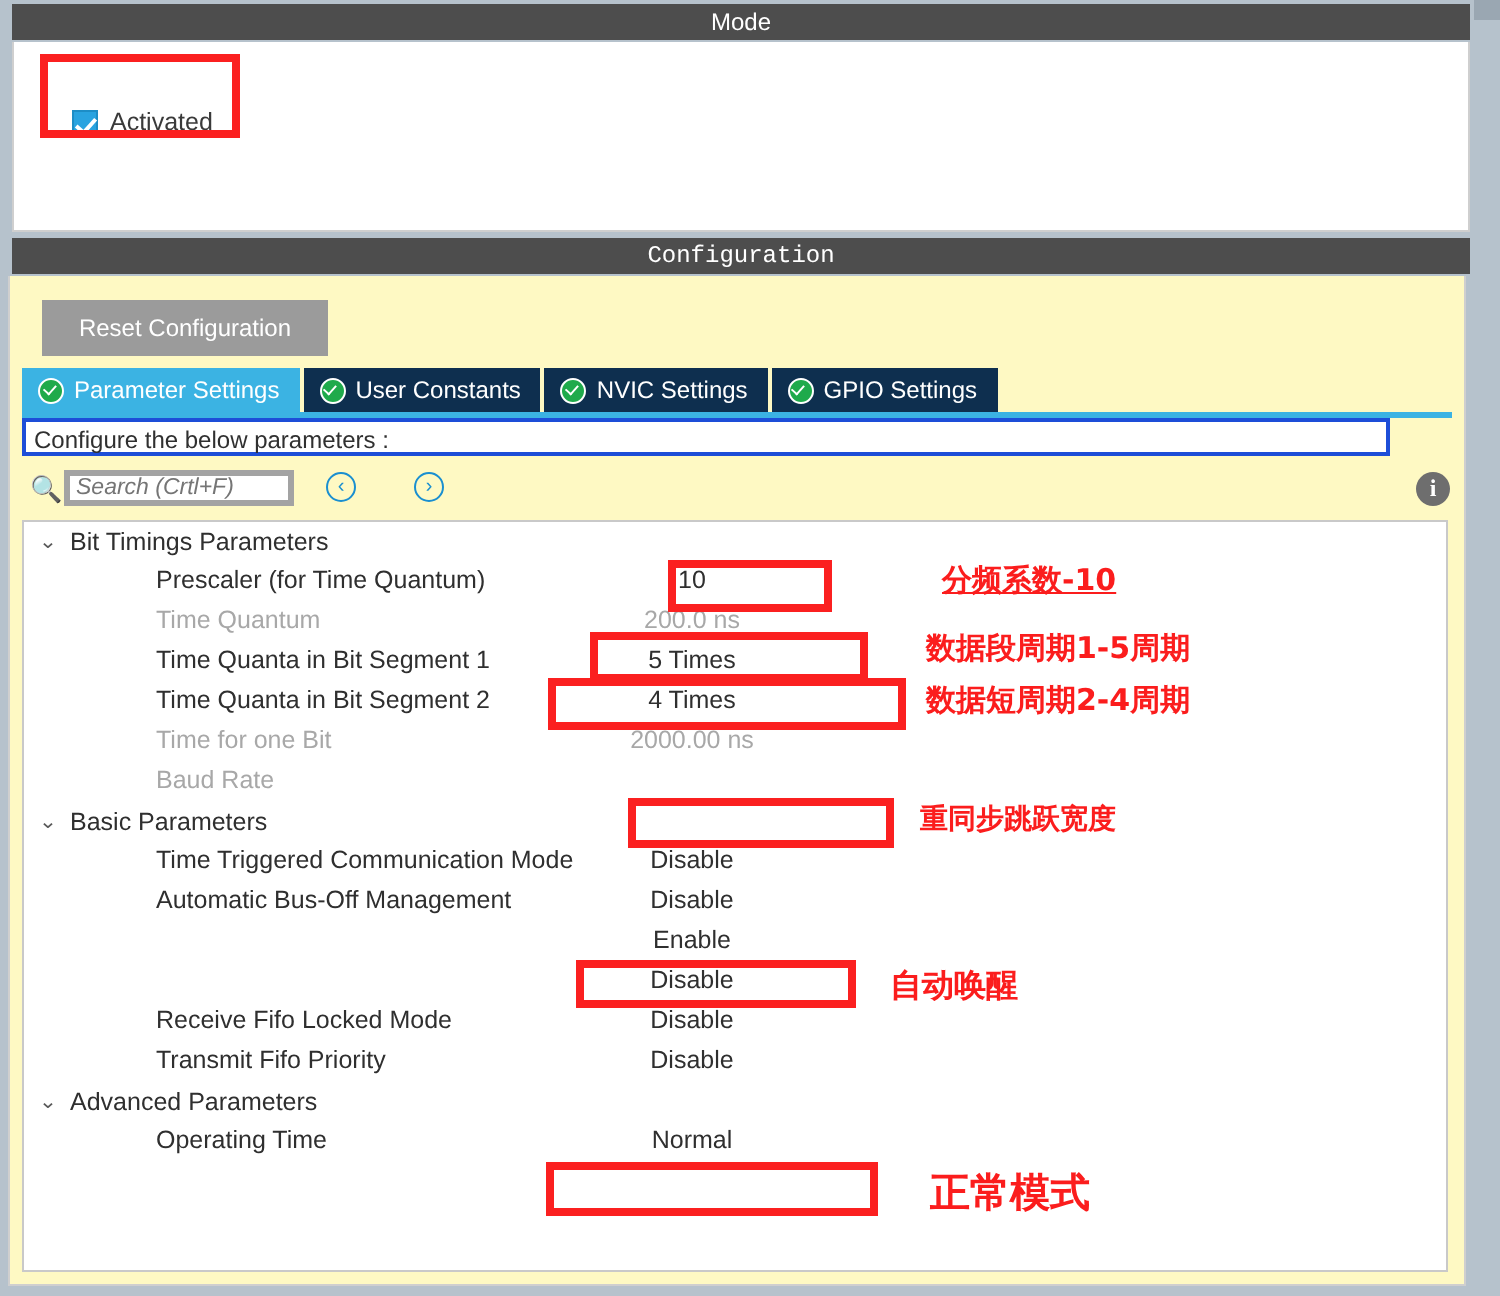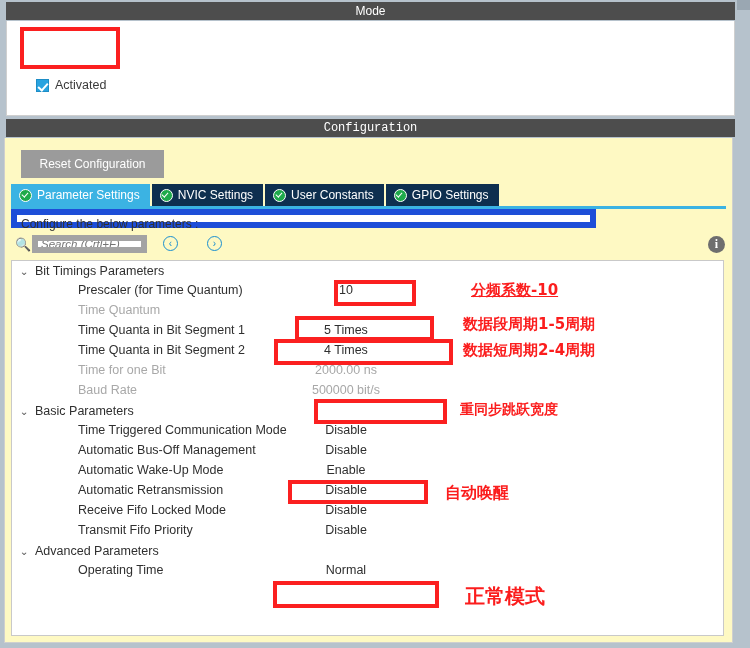--- a/index.html
+++ b/index.html
@@ -18,21 +18,21 @@
     background:#4d4d4d;color:#ffffff;
     font-size:12px;line-height:18px;text-align:center;
   }
 
   
   .mode-panel{
     position:absolute;left:6px;top:21px;width:727px;height:94px;
     background:#ffffff;border:1px solid #cfcfcf;border-top:none;
   }
   .checkbox-row{
-    position:absolute;left:29px;top:33px;display:flex;align-items:center;margin-top:24px;
+    position:absolute;left:29px;top:33px;display:flex;align-items:center;
   }
   .cb{
     width:13px;height:13px;background:#29a3e0;border:1px solid #1d8dc6;
     position:relative;display:inline-block;box-sizing:border-box;
   }
   .cb:after{
     content:"";position:absolute;left:3px;top:1px;width:4px;height:8px;
     border:solid #ffffff;border-width:0 2px 2px 0;transform:rotate(42deg);
   }
   .cb-label{margin-left:6px;font-size:12.5px;color:#3a3a3a;}
@@ -65,35 +65,35 @@
   .tab-dot:after{
     content:"";position:absolute;left:2.5px;top:1.5px;width:2.5px;height:5px;
     border:solid #ffffff;border-width:0 1.5px 1.5px 0;transform:rotate(42deg);
   }
   .tab-underline{
     position:absolute;left:6px;top:68px;width:715px;height:3px;background:#3bb3e3;
   }
 
   
   .hint-row{
-    position:absolute;left:6px;top:71px;width:585px;height:19px;
-    background:#ffffff;border:6px solid #1d4ed8;
+    position:absolute;left:6px;top:71px;width:684px;height:19px;
+    background:#ffffff;border:2px solid #1d4ed8;
     font-size:12px;color:#303030;line-height:19px;padding-left:4px;
     box-sizing:border-box;
   }
 
   
   .search-row{position:absolute;left:6px;top:96px;width:713px;height:24px;}
   .search-icon{
     position:absolute;left:4px;top:4px;width:14px;height:14px;
     color:#1a8fd0;font-size:13px;line-height:14px;
   }
   .search-input{
     position:absolute;left:21px;top:1px;width:115px;height:18px;
-    border:6px solid #a3a3a3;background:#ffffff;
+    border:3px solid #a3a3a3;background:#ffffff;
     font-family:inherit;font-size:11.5px;font-style:italic;color:#8a8a8a;
     padding:0 3px;box-sizing:border-box;outline:none;
   }
   .nav-arrow{
     position:absolute;top:2px;width:15px;height:15px;border-radius:50%;
     border:1.4px solid #1a8fd0;color:#1a8fd0;
     font-size:10px;line-height:13px;text-align:center;box-sizing:border-box;
   }
   .nav-prev{left:152px;}
   .nav-next{left:196px;}
@@ -164,25 +164,25 @@
 
     <div class="reset-btn">Reset Configuration</div>
 
     <div class="tabs">
       <div class="tab active">
         <span class="tab-dot"></span>
         <span>Parameter Settings</span>
       </div>
       <div class="tab">
         <span class="tab-dot"></span>
+        <span>User Constants</span>
+      </div>
+      <div class="tab">
+        <span class="tab-dot"></span>
         <span>NVIC Settings</span>
-      </div>
-      <div class="tab">
-        <span class="tab-dot"></span>
-        <span>User Constants</span>
       </div>
       <div class="tab">
         <span class="tab-dot"></span>
         <span>GPIO Settings</span>
       </div>
     </div>
     <div class="tab-underline"></div>
 
     <div class="hint-row">Configure the below parameters :</div>
 
@@ -199,56 +199,54 @@
       <div class="grp">
         <span class="caret">⌄</span>
         <span class="grp-label">Bit Timings Parameters</span>
       </div>
       <div class="row">
         <span class="nm">Prescaler (for Time Quantum)</span>
         <span class="vl">10</span>
       </div>
       <div class="row dim">
         <span class="nm">Time Quantum</span>
+        <span class="vl">200.0 ns</span>
       </div>
       <div class="row">
         <span class="nm">Time Quanta in Bit Segment 1</span>
         <span class="vl">5 Times</span>
       </div>
       <div class="row">
         <span class="nm">Time Quanta in Bit Segment 2</span>
         <span class="vl">4 Times</span>
       </div>
       <div class="row dim">
         <span class="nm">Time for one Bit</span>
         <span class="vl">2000.00 ns</span>
       </div>
       <div class="row dim">
         <span class="nm">Baud Rate</span>
-        <span class="vl">500000 bit/s</span>
       </div>
 
       <div class="grp">
         <span class="caret">⌄</span>
         <span class="grp-label">Basic Parameters</span>
       </div>
       <div class="row">
         <span class="nm">Time Triggered Communication Mode</span>
         <span class="vl">Disable</span>
       </div>
       <div class="row">
         <span class="nm">Automatic Bus-Off Management</span>
         <span class="vl">Disable</span>
       </div>
       <div class="row">
-        <span class="nm">Automatic Wake-Up Mode</span>
         <span class="vl">Enable</span>
       </div>
       <div class="row">
-        <span class="nm">Automatic Retransmission</span>
         <span class="vl">Disable</span>
       </div>
       <div class="row">
         <span class="nm">Receive Fifo Locked Mode</span>
         <span class="vl">Disable</span>
       </div>
       <div class="row">
         <span class="nm">Transmit Fifo Priority</span>
         <span class="vl">Disable</span>
       </div>

